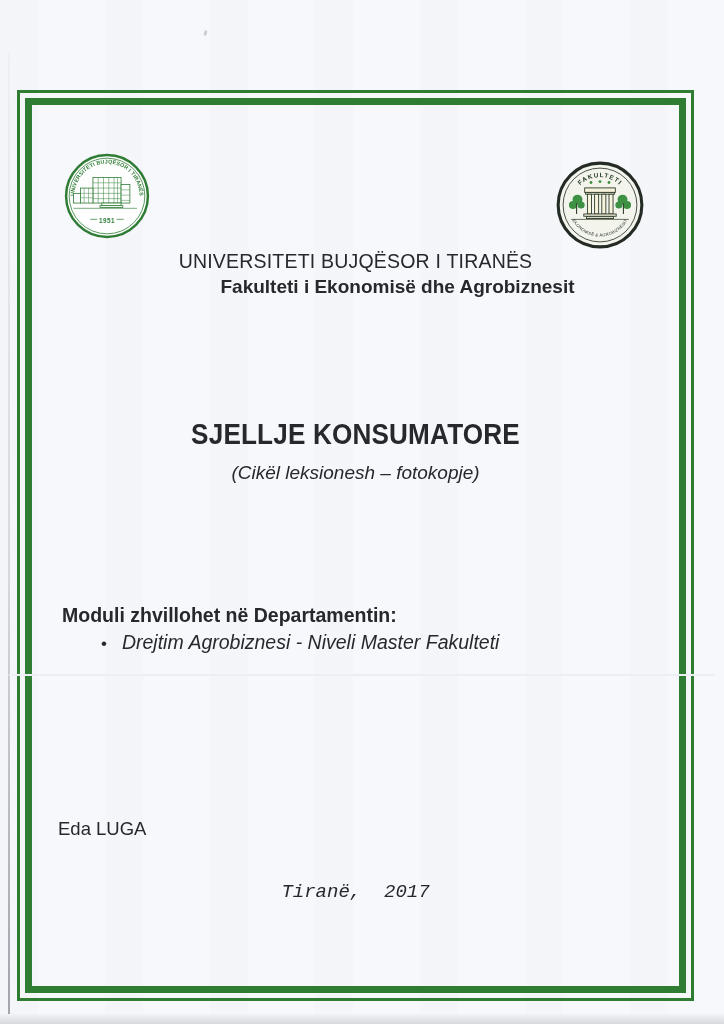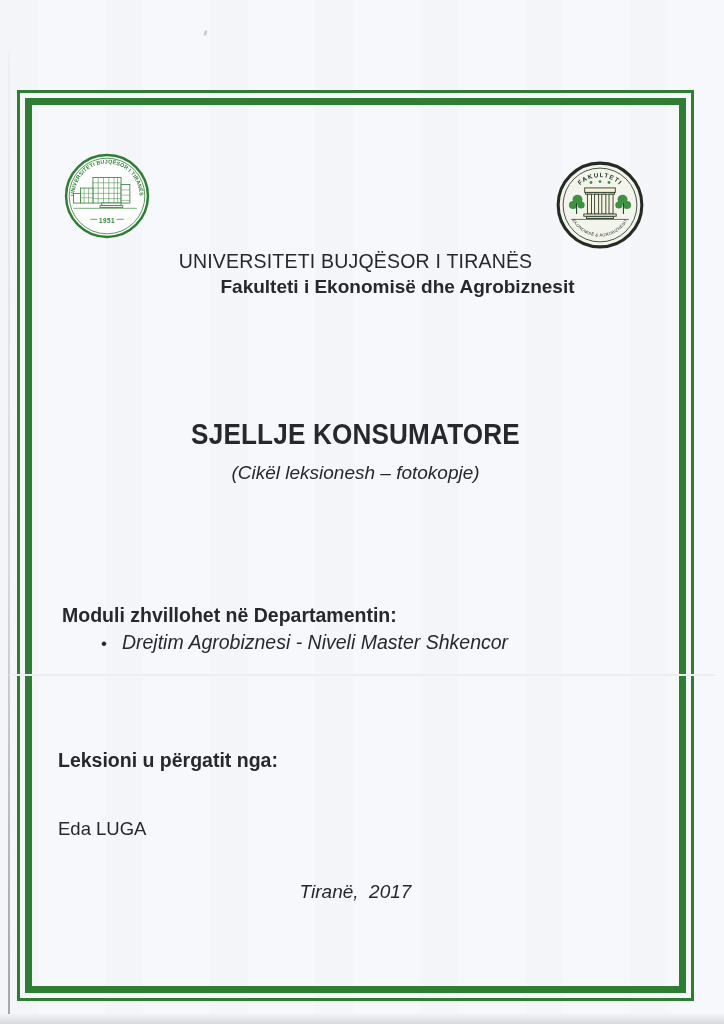--- a/index.html
+++ b/index.html
@@ -50,21 +50,21 @@
   .abs{position:absolute;}
   .uni-line{top:250px;font-size:19.5px;letter-spacing:.2px;}
   .fac-line{top:276px;font-size:19px;font-weight:bold;padding-left:42px;}
   .doc-title{top:418px;font-size:29px;font-weight:bold;transform:scaleX(.9);letter-spacing:.2px;}
   .doc-subtitle{top:462px;font-size:19px;font-style:italic;text-align:center;}
   .module-heading{left:62px;top:576px;font-size:19.5px;font-weight:bold;margin-top:28px;}
   .bullet-row{left:101px;top:631px;font-size:19.5px;font-style:italic;display:flex;align-items:baseline;}
   .bullet-glyph{font-style:normal;font-size:17px;margin-right:15px;}
   .author-heading{left:58px;top:749px;font-size:19.5px;font-weight:bold;}
   .author-name{left:58px;top:788px;font-size:18.5px;margin-top:30px;}
-  .place-year{top:881px;font-size:19px;font-style:italic;white-space:pre;}
+  .place-year{top:881px;font-size:19px;font-style:italic;white-space:pre;font-family:Liberation Mono, monospace;}
   .logo{position:absolute;}
   .logo-left{left:63px;top:152px;width:88px;height:88px;}
   .logo-right{left:555px;top:160px;width:90px;height:90px;}
 </style>
 </head>
 <body>
 
 <div class="stage">
 
   <div class="scan-streaks"></div>
@@ -141,22 +141,21 @@
 
   <div class="center-col abs uni-line">UNIVERSITETI BUJQËSOR I TIRANËS</div>
   <div class="center-col abs fac-line">Fakulteti i Ekonomisë dhe Agrobiznesit</div>
 
   <div class="center-col abs doc-title">SJELLJE KONSUMATORE</div>
   <div class="center-col abs doc-subtitle">(Cikël leksionesh – fotokopje)</div>
 
   <div class="abs module-heading">Moduli zhvillohet në Departamentin:</div>
   <div class="abs bullet-row">
     <span class="bullet-glyph">•</span>
-    <span>Drejtim Agrobiznesi - Niveli Master Shkencor</span>
+    <span>Drejtim Agrobiznesi - Niveli Master Fakulteti</span>
   </div>
 
-  <div class="abs author-heading">Leksioni u përgatit nga:</div>
   <div class="abs author-name">Eda LUGA</div>
 
   <div class="center-col abs place-year">Tiranë,  2017</div>
 
   <div class="bottom-strip"></div>
 </div>
 
 </body></html>

